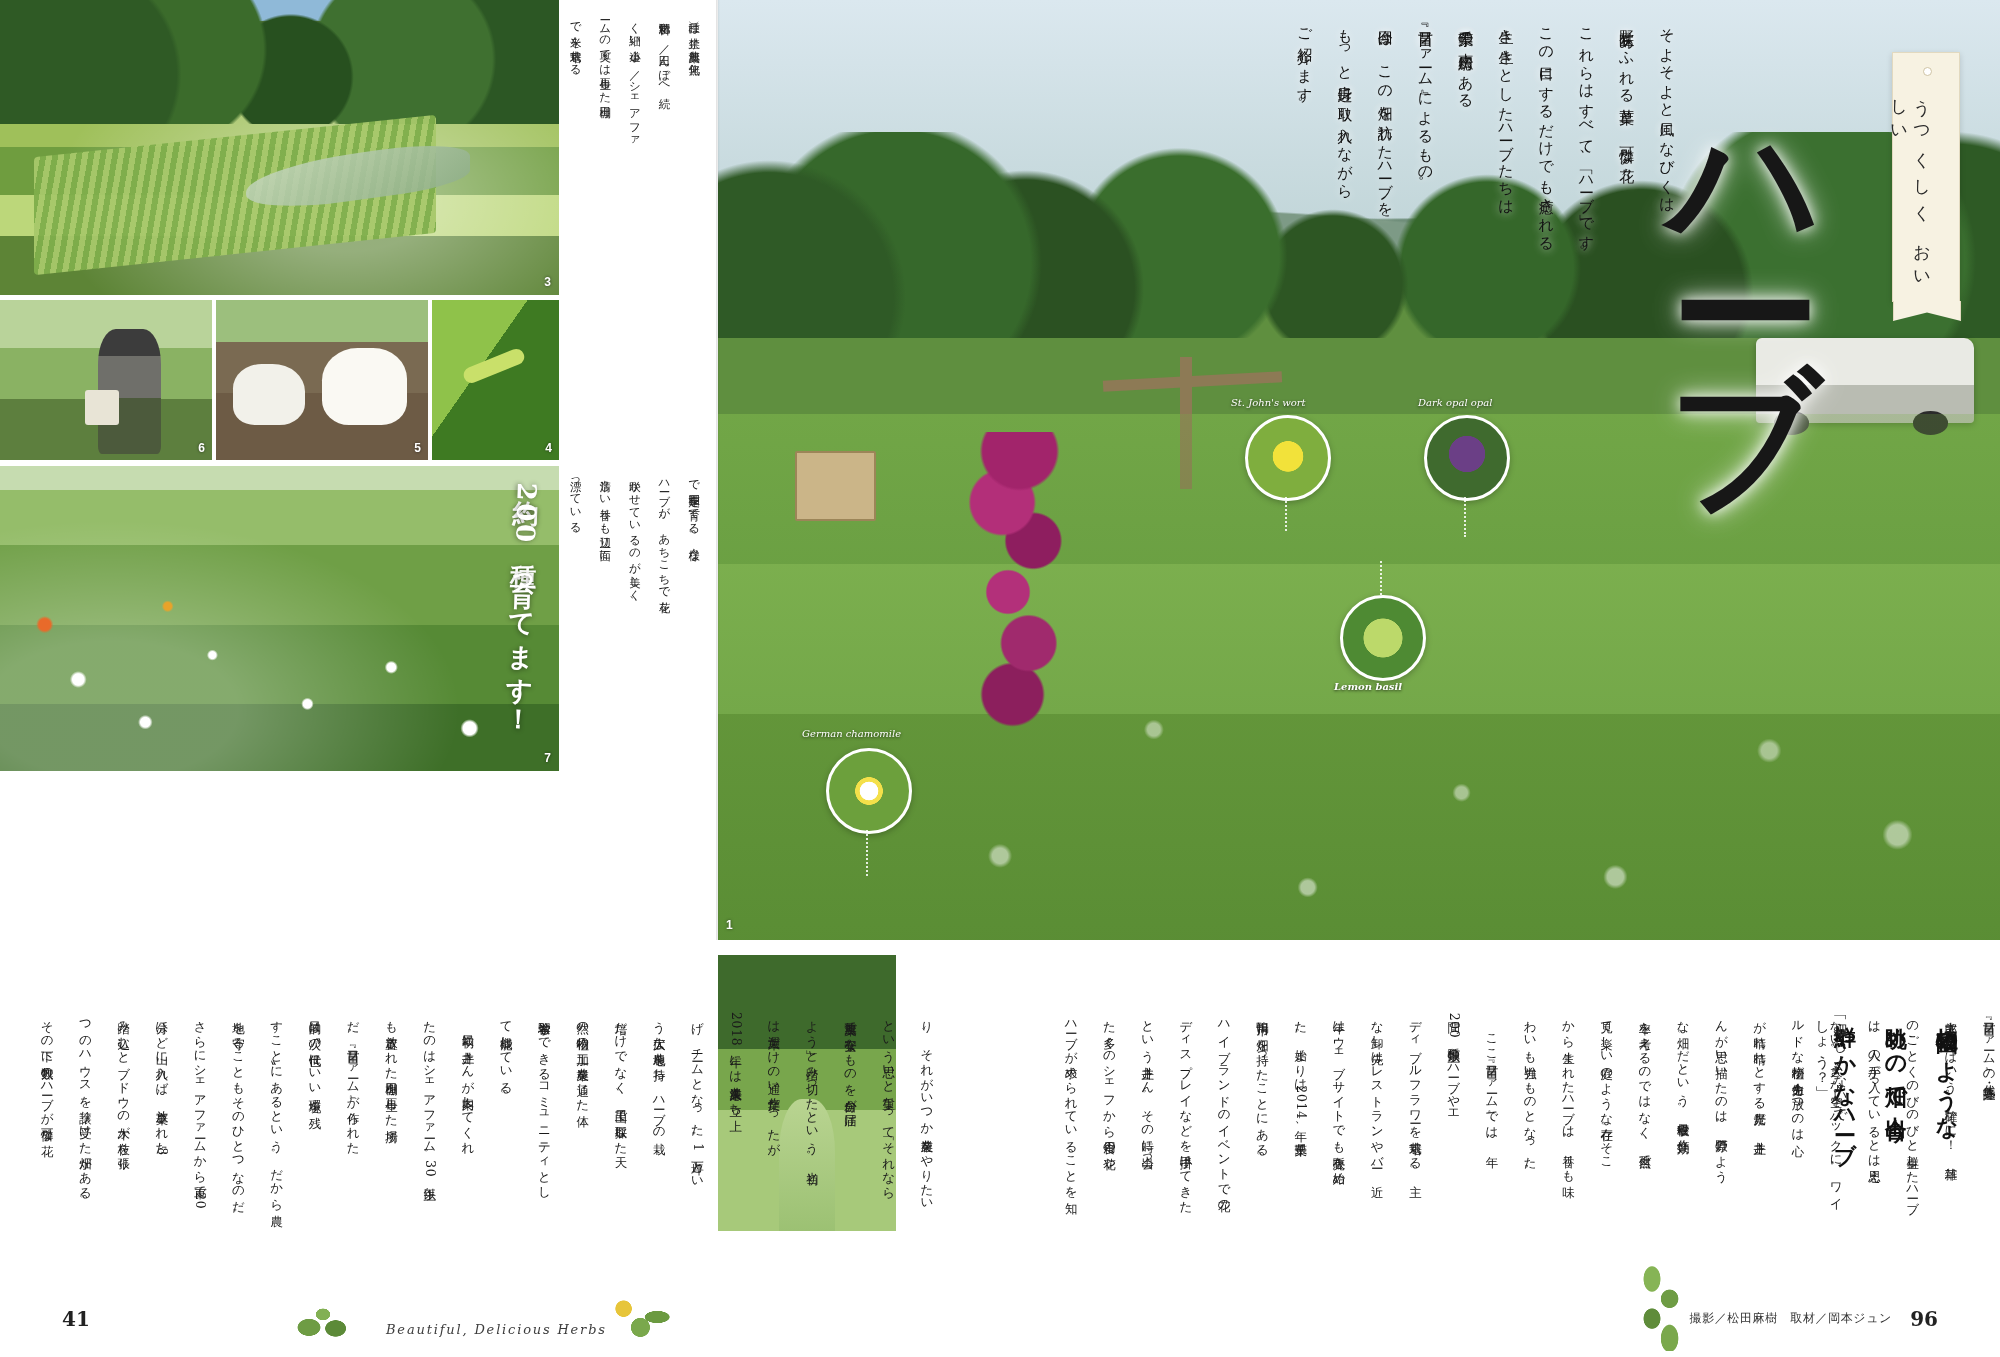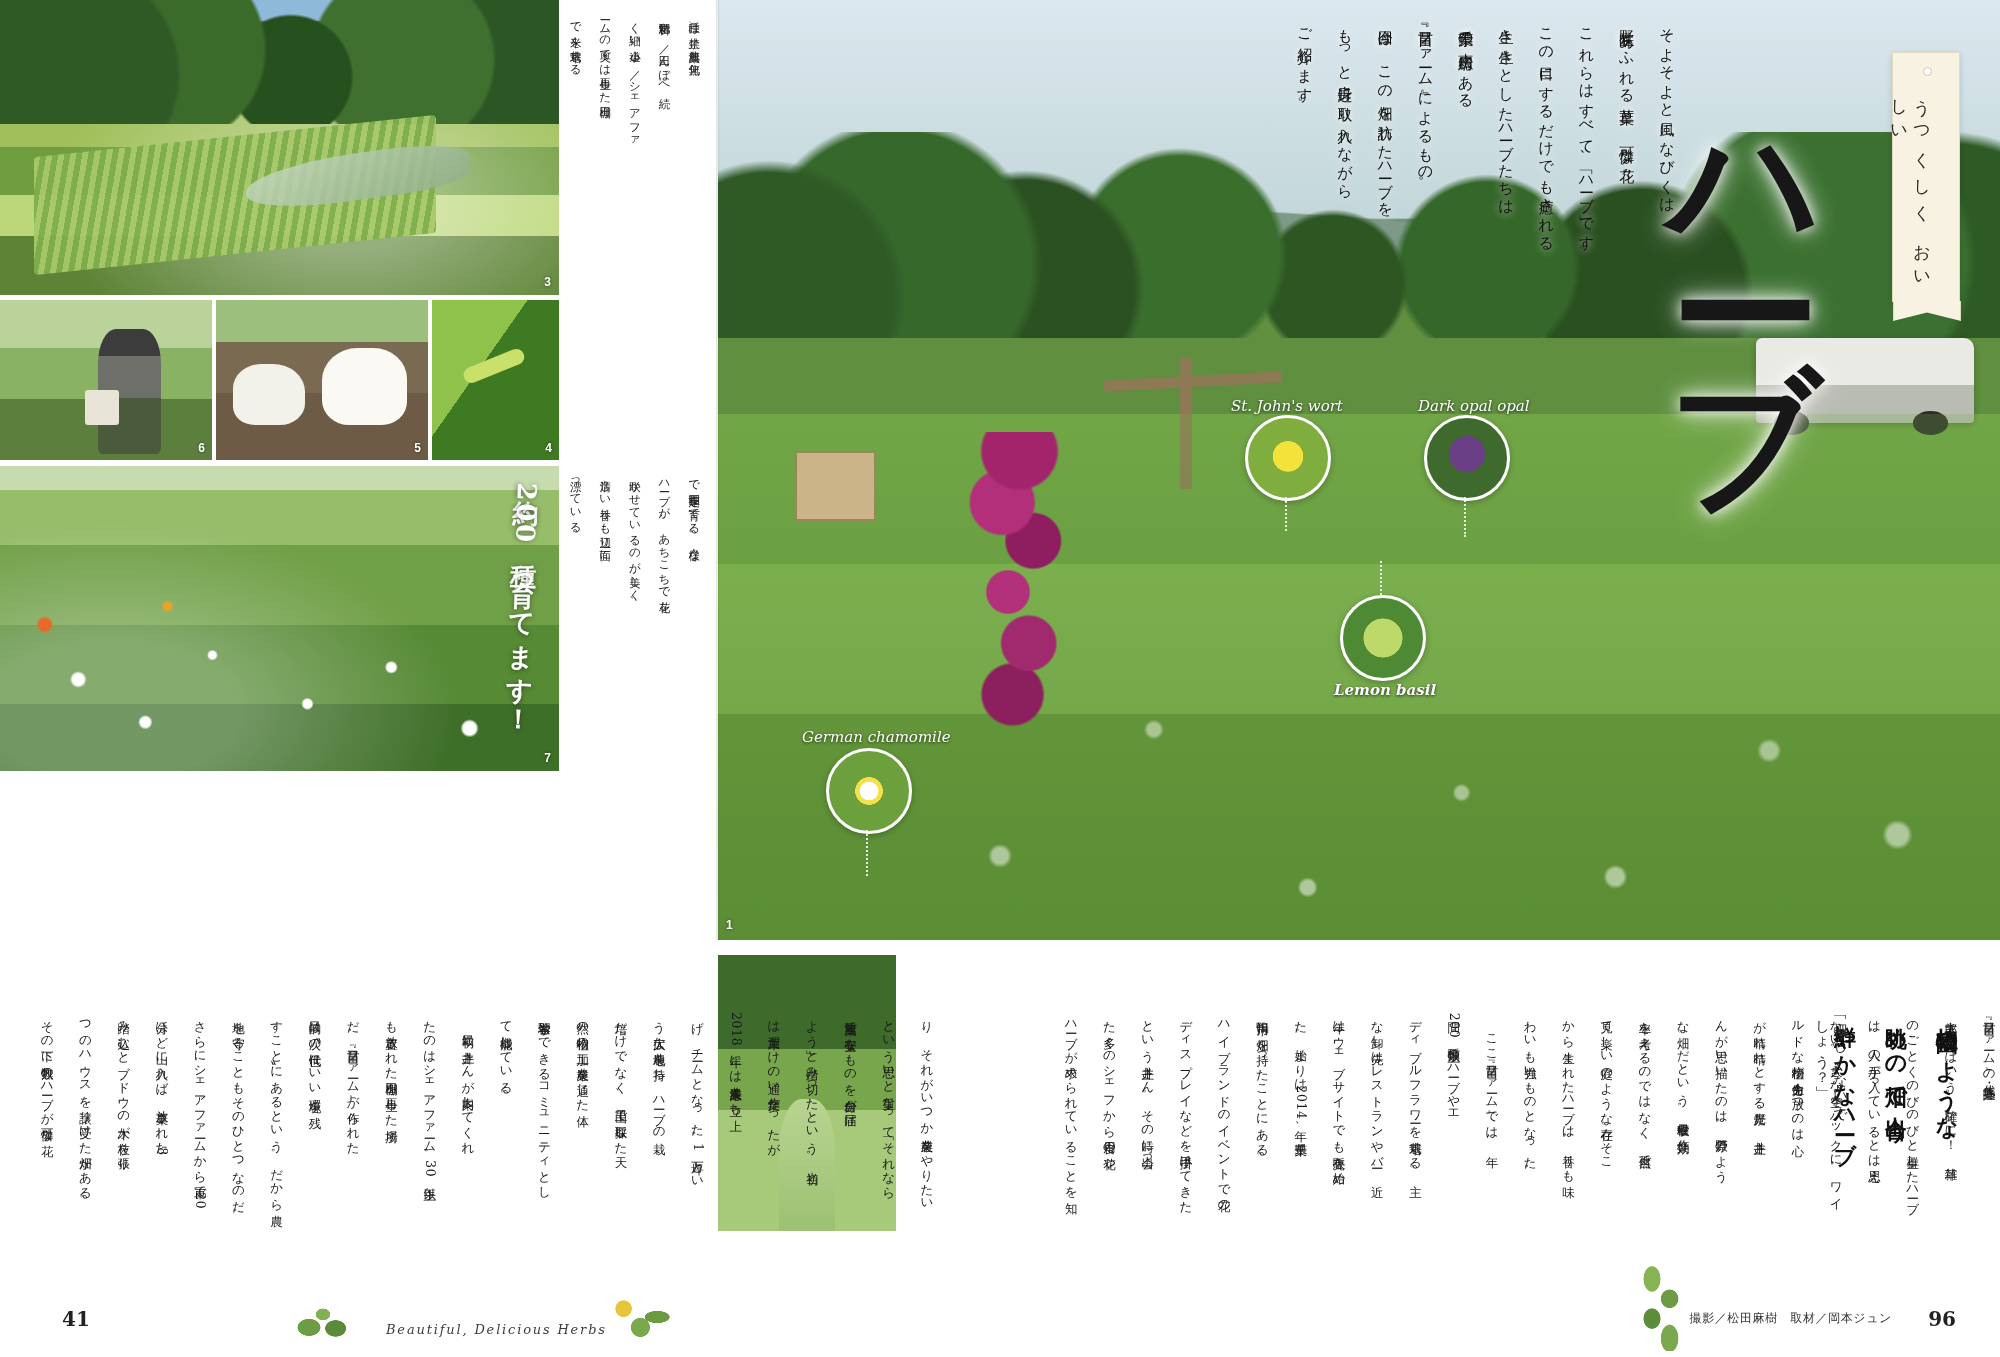--- a/index.html
+++ b/index.html
@@ -139,21 +139,21 @@
   #main .fencebar{position:absolute;left:30%;top:40%;width:14%;height:1.2%;background:#8d7a55;transform:rotate(-3deg);}
 
   
   .callout{position:absolute;}
   .callout .circ{
     width:80px;height:80px;border-radius:50%;
     border:3px solid #ffffff;overflow:hidden;position:relative;
     box-shadow:0 2px 6px rgba(0,0,0,.25);
   }
   .callout .lbl{
-    position:absolute;white-space:nowrap;color:#fff;font-size:15px;
+    position:absolute;white-space:nowrap;color:#fff;font-size:10px;
     font-family:"DejaVu Serif",serif;font-style:italic;
     text-shadow:0 1px 3px rgba(0,0,0,.7);
   }
   .callout .leader{position:absolute;border-left:2px dotted rgba(255,255,255,.85);}
 
   #c-johnswort{left:1245px;top:415px;}
   #c-johnswort .circ{background:radial-gradient(circle at 50% 48%,#f2e23a 0 26%,#7fae3e 27% 100%);}
   #c-johnswort .lbl{top:-18px;left:-14px;}
   #c-johnswort .leader{left:40px;top:82px;height:34px;}
 
@@ -228,21 +228,21 @@
   #subhead{position:absolute;right:36px;top:1010px;height:260px;display:flex;flex-direction:row-reverse;gap:18px;}
   #subhead .col{writing-mode:vertical-rl;font-family:"DejaVu Serif",serif;
      font-size:22px;font-weight:700;letter-spacing:.12em;line-height:1.5;color:#111;}
   #kicker{position:absolute;right:150px;top:1010px;height:120px;}
   #kicker .col{writing-mode:vertical-rl;font-family:"DejaVu Serif",serif;font-size:14px;
      letter-spacing:.1em;color:#2b2b2b;}
 
   
   #pg-left{position:absolute;left:62px;bottom:26px;font-size:20px;font-weight:700;color:#222;
      font-family:"DejaVu Serif",serif;}
-  #pg-right{position:absolute;right:44px;bottom:26px;font-size:20px;font-weight:700;color:#222;
+  #pg-right{position:absolute;right:62px;bottom:26px;font-size:20px;font-weight:700;color:#222;
      font-family:"DejaVu Serif",serif;}
   #credit{position:absolute;right:108px;bottom:30px;font-size:12px;color:#333;
      font-family:"DejaVu Serif",serif;letter-spacing:.05em;}
   #runfoot{position:absolute;left:386px;bottom:20px;font-size:13px;color:#3c3c3c;
      font-family:"DejaVu Serif",serif;font-style:italic;letter-spacing:.14em;}
   .foot-sprig{position:absolute;bottom:14px;width:70px;height:52px;}
   #sprig1{left:288px;background:
       radial-gradient(ellipse at 30% 70%, #6e9c44 0 16%, transparent 17%),
       radial-gradient(ellipse at 50% 45%, #82b053 0 14%, transparent 15%),
       radial-gradient(ellipse at 68% 72%, #5c8a38 0 15%, transparent 16%);}

